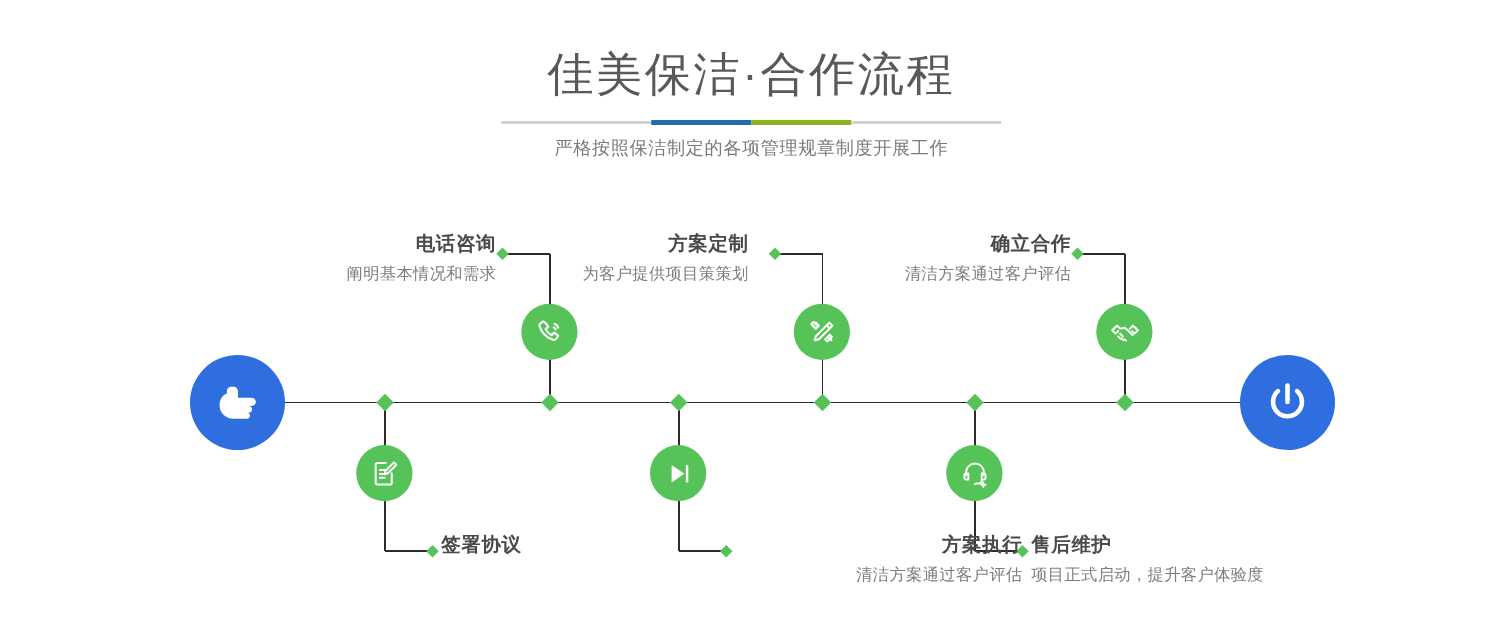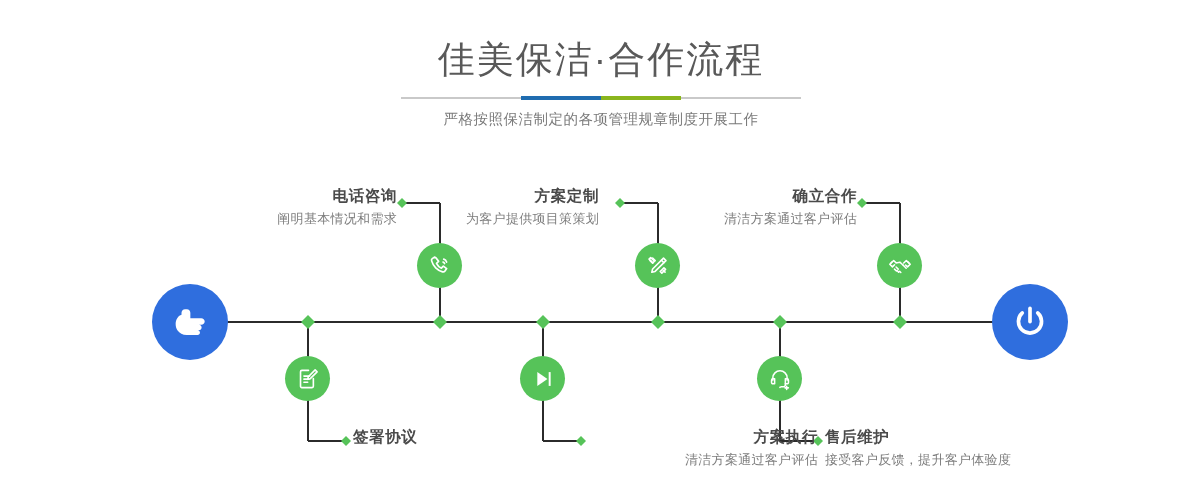--- a/index.html
+++ b/index.html
@@ -227,17 +227,17 @@
       <div class="l-title">签署协议</div>
     </div>
 
     <div class="label left-align" style="left:588px;top:427px;width:230px;text-align:right;">
       <div class="l-title">方案执行</div>
       <div class="l-desc">清洁方案通过客户评估</div>
     </div>
 
     <div class="label left-align" style="left:825px;top:427px;width:260px;">
       <div class="l-title">售后维护</div>
-      <div class="l-desc">接受客户反馈，提升客户体验度</div>
+      <div class="l-desc">项目正式启动，提升客户体验度</div>
     </div>
 
   </div>
 </div>
 
 </body></html>

